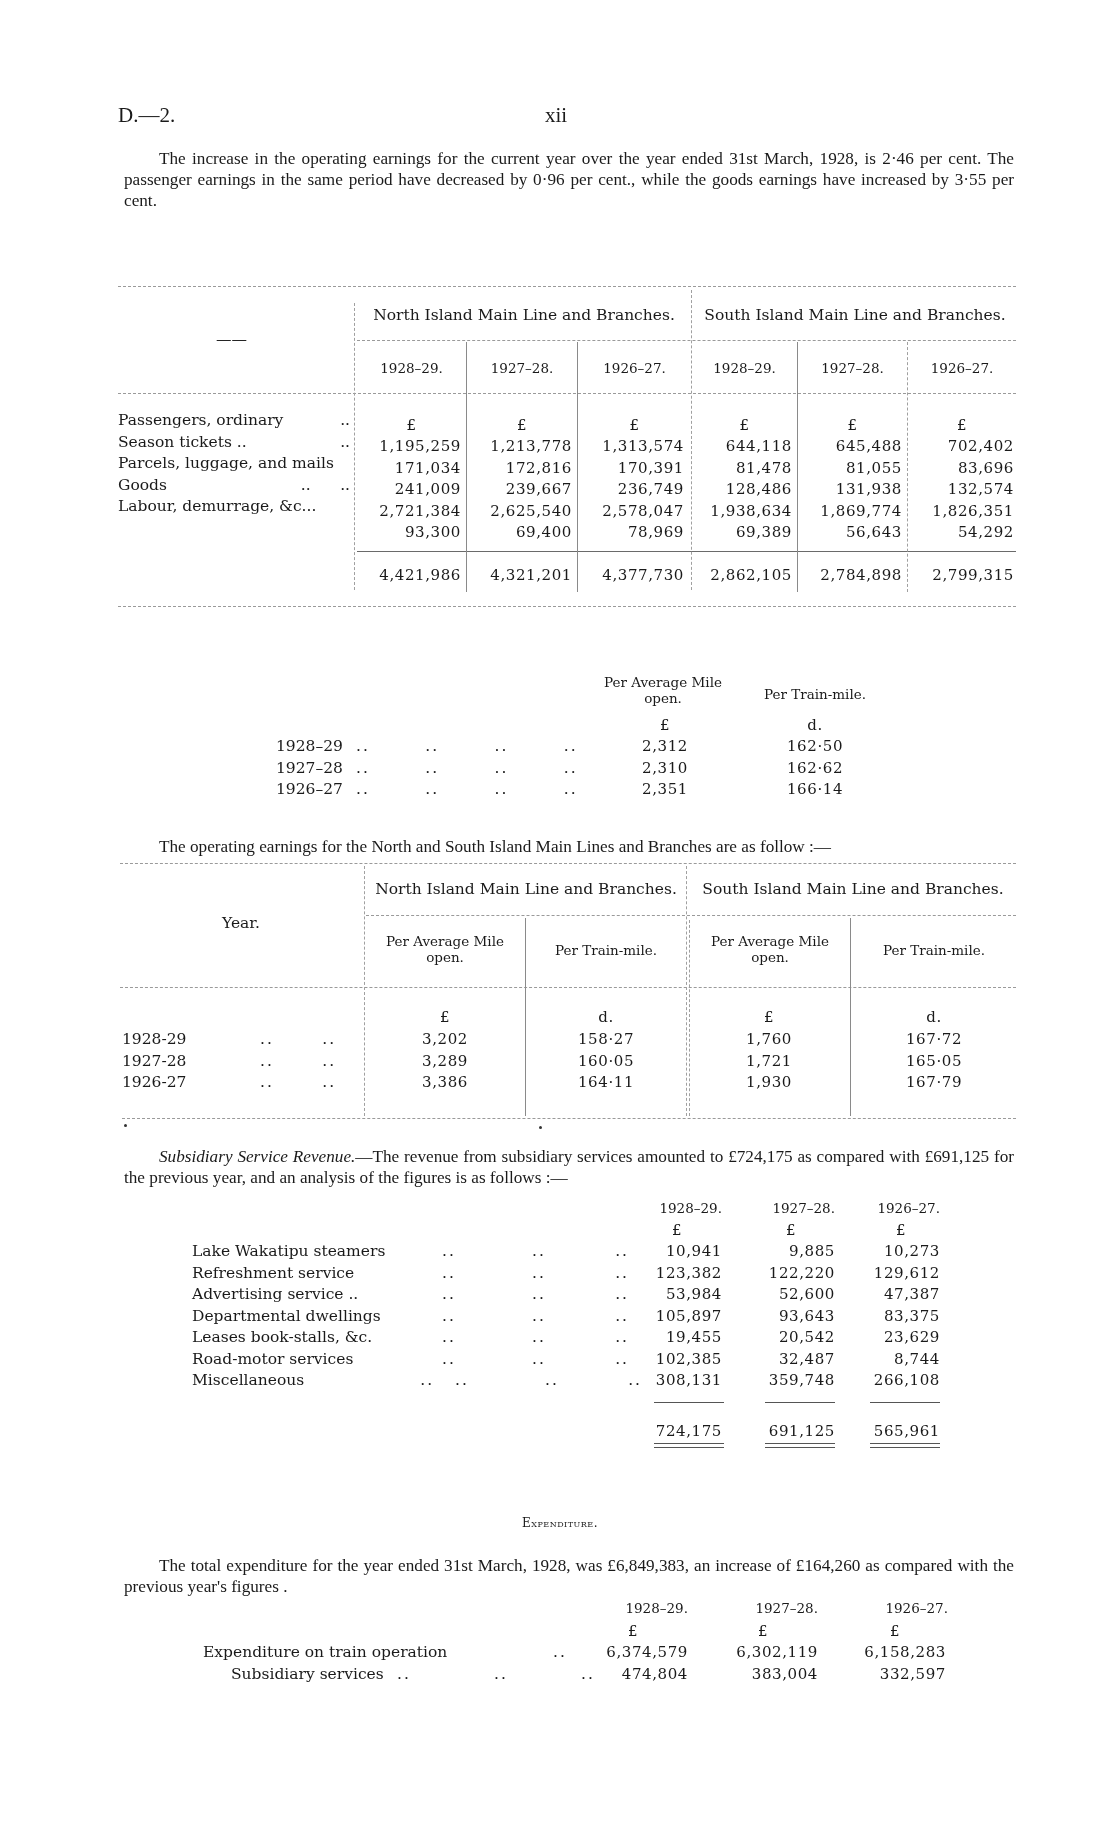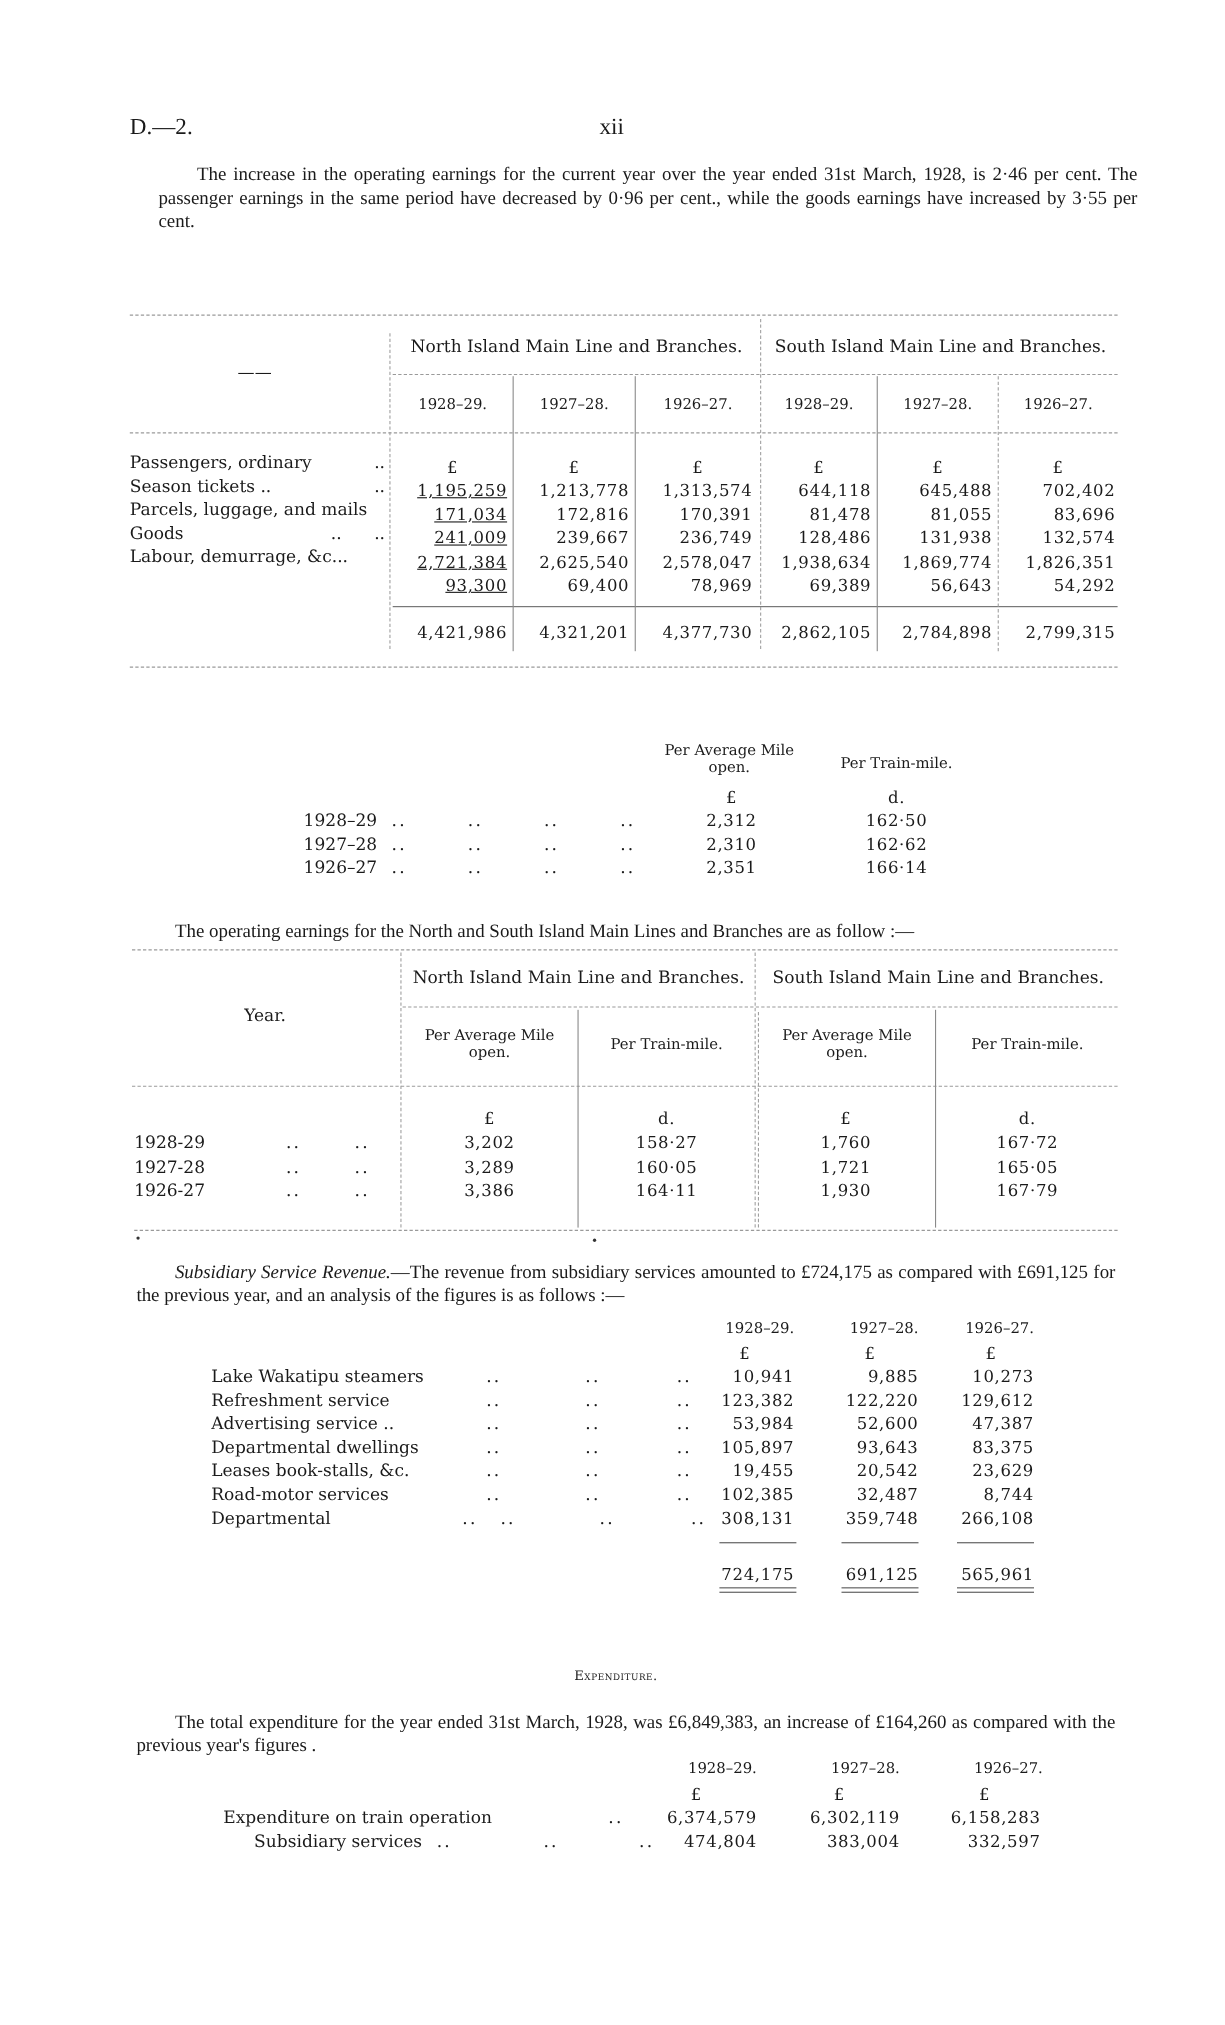--- a/index.html
+++ b/index.html
@@ -34,21 +34,21 @@
     .dot { position: absolute; width: 3px; height: 3px; background: #333; border-radius: 50%; }
   </style>
 </head>
 <body>
 
 <div class="page">
 
   <div class="abs hdr-left">D.—2.</div>
   <div class="abs hdr-center">xii</div>
 
-  <div class="abs para" style="top:148px;margin-left:20px;"><span class="indent"></span><span>The increase in the operating earnings for the current year over the year ended 31st March, 1928, is 2·46 per cent.   The passenger earnings in the same period have decreased by 0·96 per cent., while the goods earnings have increased by 3·55 per cent.</span></div>
+  <div class="abs para" style="top:148px;"><span class="indent"></span><span>The increase in the operating earnings for the current year over the year ended 31st March, 1928, is 2·46 per cent.   The passenger earnings in the same period have decreased by 0·96 per cent., while the goods earnings have increased by 3·55 per cent.</span></div>
 
   <div>
     <div class="hline" style="left:118px; top:286px; width:898px;"></div>
     <div class="hline" style="left:357px; top:340px; width:659px;"></div>
     <div class="hline" style="left:118px; top:393px; width:898px;"></div>
     <div class="hline solid" style="left:357px; top:551px; width:659px;"></div>
     <div class="hline" style="left:118px; top:606px; width:898px;"></div>
 
     <div class="vline dash" style="left:354px; top:303px; height:287px;"></div>
     <div class="vline dash" style="left:691px; top:290px; height:300px;"></div>
@@ -91,21 +91,21 @@
       <div style="display:flex; justify-content:space-between;">
           <span>Goods</span>
           <span style="white-space:pre;">..      ..</span>
         </div>
       <div style="display:flex; justify-content:space-between;">
           <span>Labour, demurrage, &amp;c...</span>
           <span></span>
         </div>
     </div>
 
-    <div class="col num cell-r" style="left:357px; top:436px; width:104px;text-decoration:underline;">
+    <div class="col num cell-r" style="left:357px; top:436px; width:104px;">
       <div>1,195,259</div>
       <div>171,034</div>
       <div>241,009</div>
       <div>2,721,384</div>
       <div>93,300</div>
     </div>
     <div class="col num cell-r" style="left:467px; top:436px; width:105px;">
       <div>1,213,778</div>
       <div>172,816</div>
       <div>239,667</div>
@@ -277,21 +277,21 @@
         </div>
       <div style="display:flex;">
           <span style="width:250px;">Leases book-stalls, &amp;c.</span>
           <span style="letter-spacing:2px; white-space:pre;">..           ..          ..</span>
         </div>
       <div style="display:flex;">
           <span style="width:250px;">Road-motor services</span>
           <span style="letter-spacing:2px; white-space:pre;">..           ..          ..</span>
         </div>
       <div style="display:flex;">
-          <span style="width:250px;">Departmental</span>
+          <span style="width:250px;">Miscellaneous</span>
           <span style="letter-spacing:2px; white-space:pre;">..   ..           ..          ..</span>
         </div>
     </div>
     <div class="col num cell-r" style="left:640px; top:1241px; width:82px;">
       <div>10,941</div>
       <div>123,382</div>
       <div>53,984</div>
       <div>105,897</div>
       <div>19,455</div>
       <div>102,385</div>

